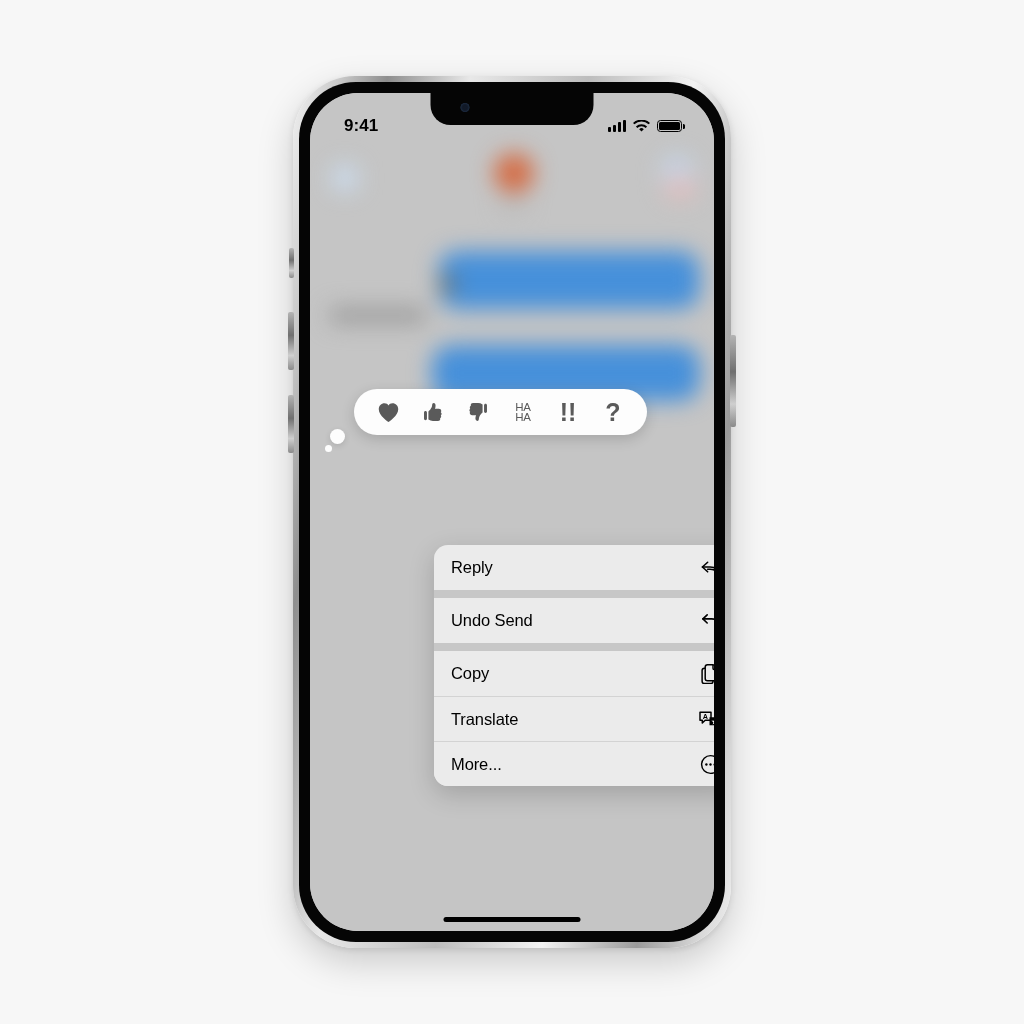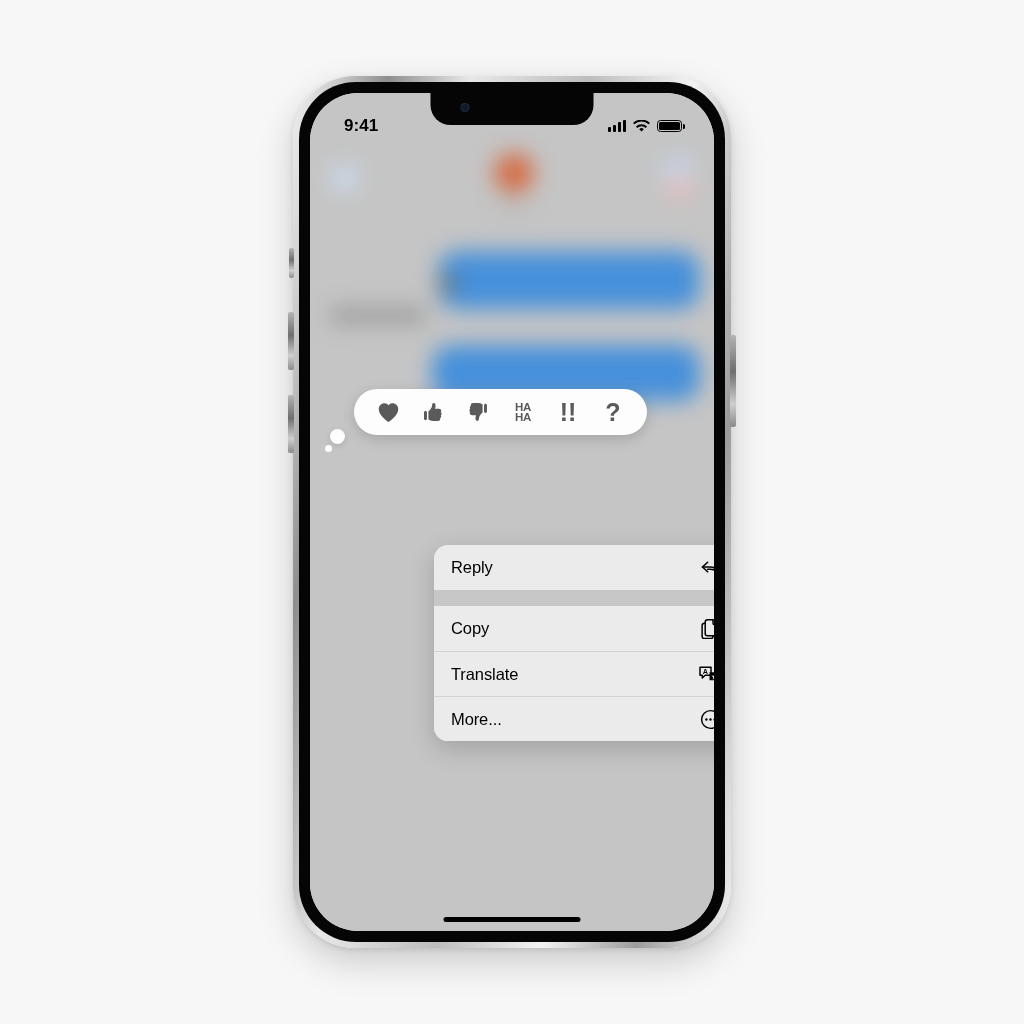--- a/index.html
+++ b/index.html
@@ -155,21 +155,21 @@
     box-shadow: 0 4px 14px rgba(0,0,0,.16);
     z-index: 30;
   }
   .tb-item {
     width: 42px; height: 42px;
     display: flex; align-items: center; justify-content: center;
     color: #5a5a5a;
   }
   .tb-item svg { display: block; }
   .tb-haha {
-    font-size: 11.5px; font-weight: bold; line-height: 10px;
+    font-size: 11.5px; font-weight: normal; line-height: 10px;
     letter-spacing: -.3px; text-align: center; color: #5a5a5a;
   }
   .tb-glyph { font-size: 25px; font-weight: bold; color: #5a5a5a; line-height: 1; }
   
   .tb-tail1 {
     position: absolute; left: 20px; top: 336px;
     width: 15px; height: 15px; border-radius: 50%;
     background: #fdfdfd; z-index: 31;
     box-shadow: 0 2px 6px rgba(0,0,0,.12);
   }
@@ -342,20 +342,29 @@
               <path d="M8 4.5 2.5 9.5 8 14.5"></path>
               <path d="M2.5 9.5h8c5 0 8.5 2.2 9.5 6-3-2.8-6-3.6-9.5-3.6H8"></path>
             </svg>
           </span>
         </div>
       </div>
 
       <div class="ctx-gap"></div>
 
       <div class="ctx-group">
+        <div class="ctx-row">
+          <span>Undo Send</span>
+          <span class="ctx-icon">
+            <svg width="21" height="19" viewBox="0 0 22 20" fill="none" stroke="#000" stroke-width="1.7" stroke-linecap="round" stroke-linejoin="round">
+              <path d="M7.5 4 3 8.3l4.5 4.3"></path>
+              <path d="M3 8.3h9.2c4 0 6.5 2.2 6.5 5.3 0 1.2-.4 2.3-1.1 3.2"></path>
+            </svg>
+          </span>
+        </div>
       </div>
 
       <div class="ctx-gap"></div>
 
       <div class="ctx-group">
         <div class="ctx-row">
           <span>Copy</span>
           <span class="ctx-icon">
             <svg width="20" height="21" viewBox="0 0 20 21" fill="none" stroke="#000" stroke-width="1.5" stroke-linejoin="round">
               <path d="M7.5 1.8h5.2c.9 0 1.6.2 2.2.8l2.5 2.6c.5.5.8 1.2.8 2v8.2c0 1.5-.8 2.3-2.3 2.3H7.5c-1.5 0-2.3-.8-2.3-2.3V4.1c0-1.5.8-2.3 2.3-2.3z"></path>

